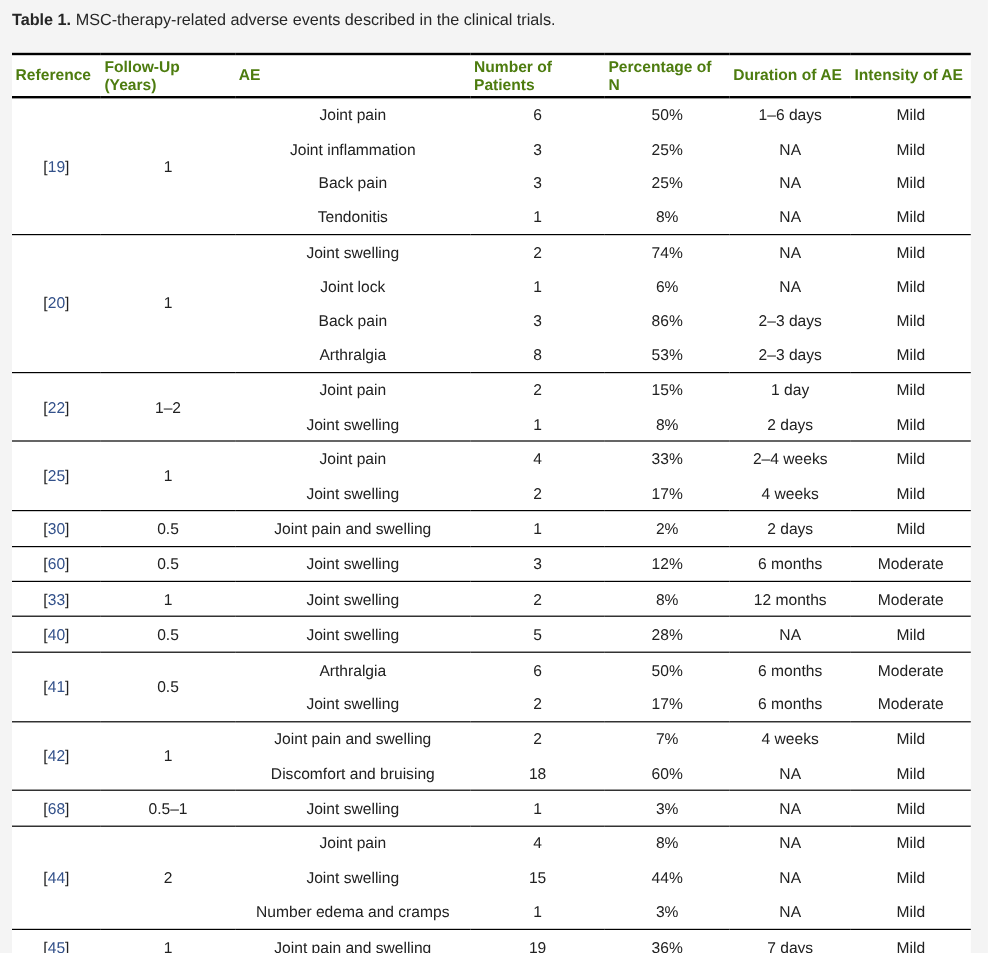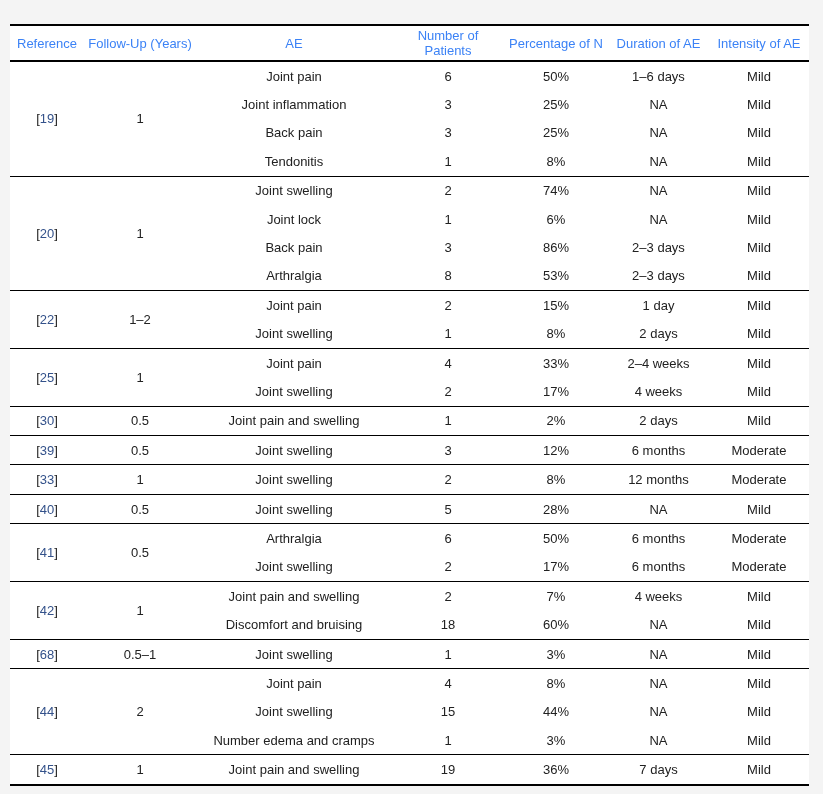--- a/index.html
+++ b/index.html
@@ -29,27 +29,27 @@
     table-layout: fixed;
     width: 799px;
     margin-top: 17px;
     background: #ffffff;
   }
   table.ae-table thead tr {
     border-top: 2px solid #000000;
     border-bottom: 2px solid #000000;
   }
   table.ae-table th {
-    font-weight: normal;
+    font-weight: bold;
     font-size: 13px;
     height: 34px;
     padding: 0 3px;
-    text-align: center;
+    text-align: left;
     vertical-align: middle;
-    color: #3b82f6;
+    color: #4d7c0f;
   }
   table.ae-table tbody {
     border-bottom: 1.5px solid #000000;
   }
   table.ae-table tbody:last-child {
     border-bottom: 2px solid #000000;
   }
   table.ae-table td {
     text-align: center;
     vertical-align: middle;
@@ -68,20 +68,23 @@
   col.c-n   { width: 112px; }
   col.c-pct { width: 104px; }
   col.c-dur { width: 101px; }
   col.c-int { width: 100px; }
 </style>
 </head>
 <body>
 
 <div class="page">
 
+  <div class="caption">
+    <span class="caption-label">Table 1.</span><span> MSC-therapy-related adverse events described in the clinical trials.</span>
+  </div>
 
   <table class="ae-table">
     <colgroup>
       <col class="c-ref">
         <col class="c-fu">
         <col class="c-ae">
         <col class="c-n">
         <col class="c-pct">
         <col class="c-dur">
         <col class="c-int">
@@ -203,21 +206,21 @@
           <td rowspan="1">0.5</td>
           <td>Joint pain and swelling</td>
           <td>1</td>
           <td>2%</td>
           <td>2 days</td>
           <td>Mild</td>
         </tr>
       </tbody>
       <tbody>
         <tr>
-          <td rowspan="1"><span>[</span><span class="ref-link">39</span><span>]</span></td>
+          <td rowspan="1"><span>[</span><span class="ref-link">60</span><span>]</span></td>
           <td rowspan="1">0.5</td>
           <td>Joint swelling</td>
           <td>3</td>
           <td>12%</td>
           <td>6 months</td>
           <td>Moderate</td>
         </tr>
       </tbody>
       <tbody>
         <tr>

